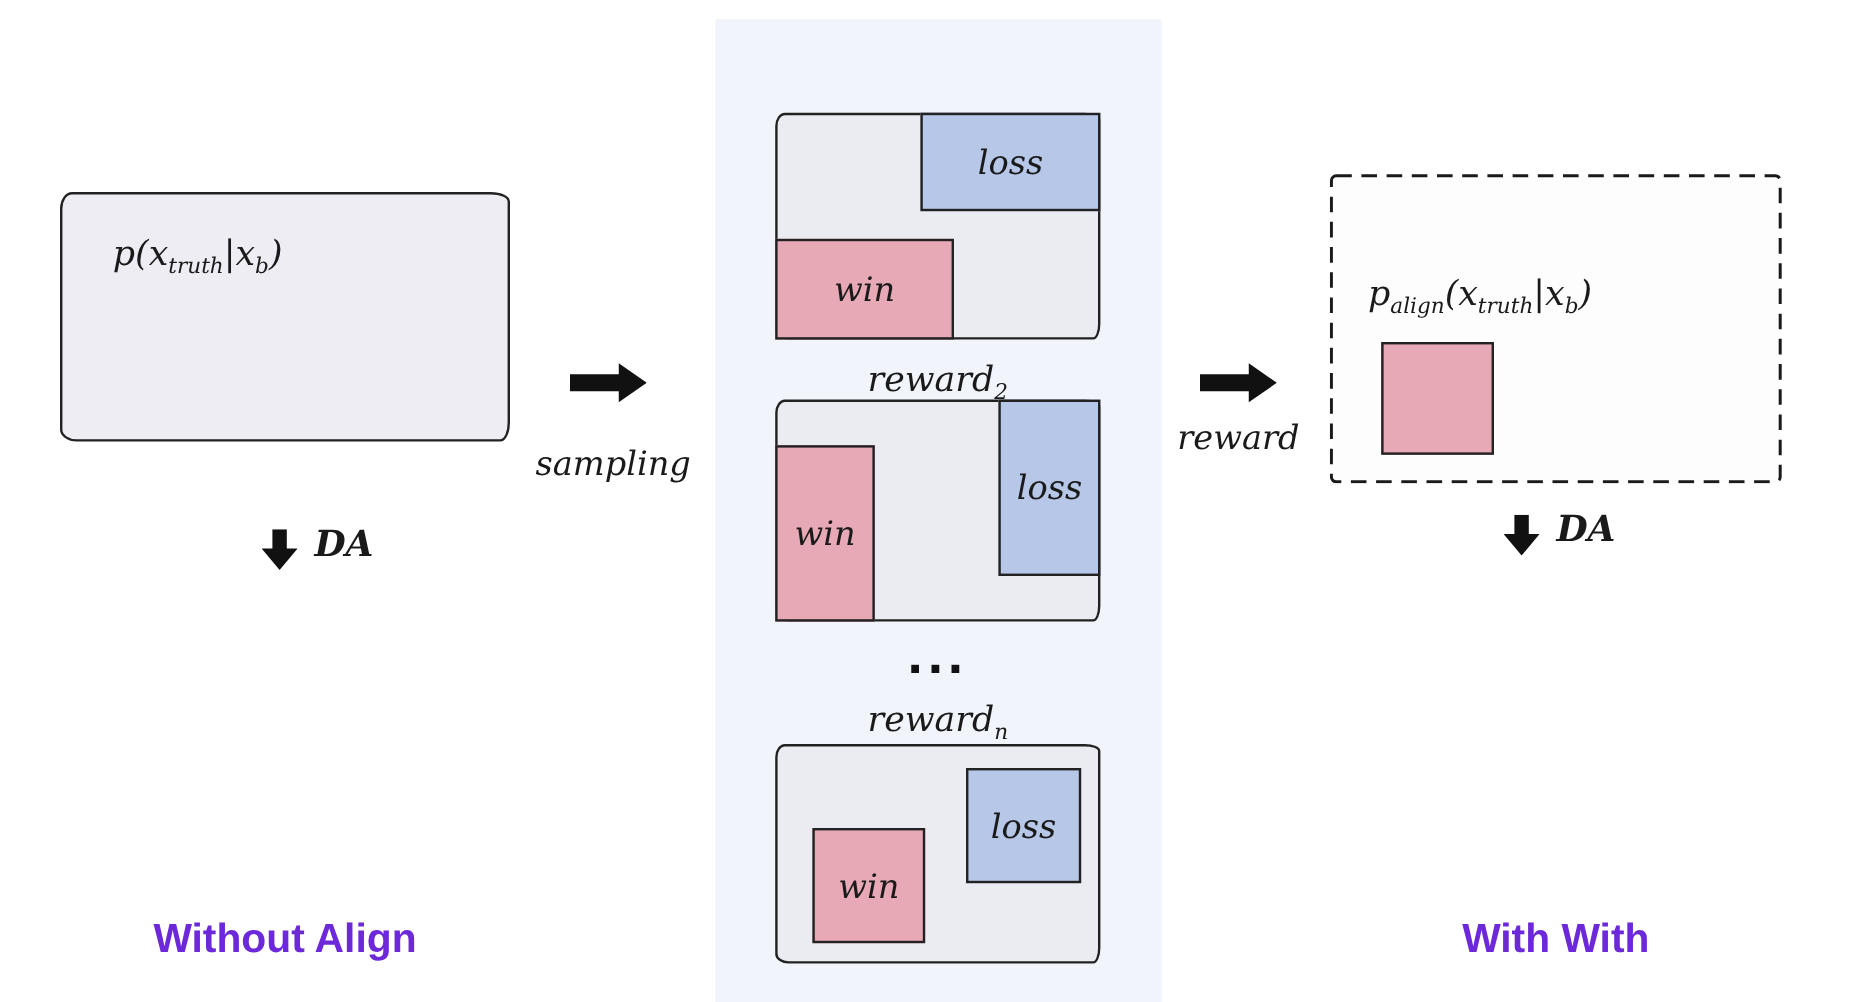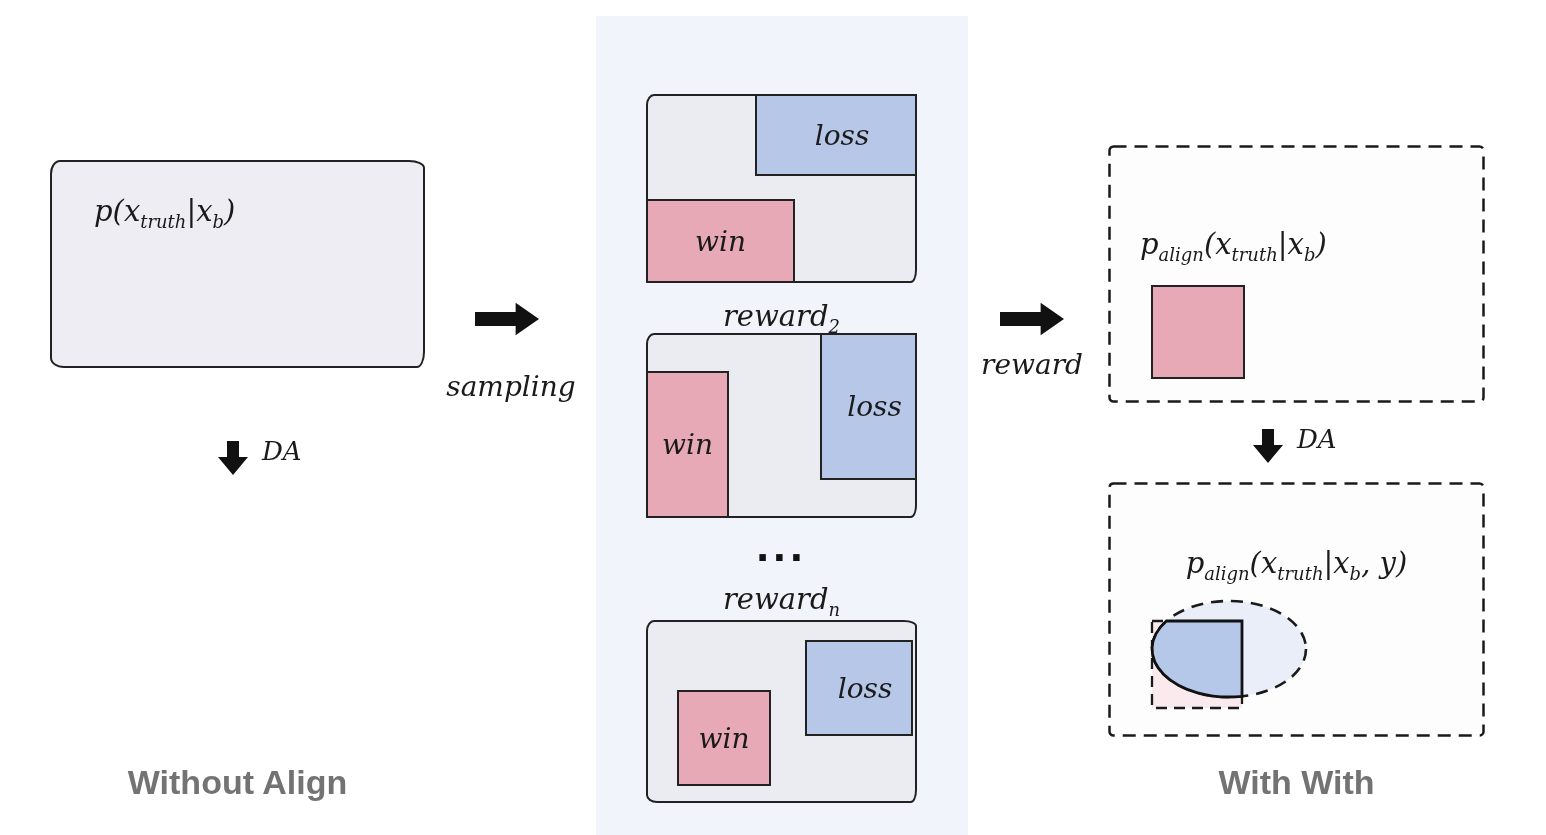--- a/index.html
+++ b/index.html
@@ -21,29 +21,29 @@
   .dashed-wrap > svg.edge{position:absolute;left:0;top:0;}
 
   .formula{position:absolute;font-style:italic;font-size:29px;white-space:nowrap;}
   .formula sub, .rtitle sub{font-size:0.62em;font-style:italic;}
   .rtitle{position:absolute;width:271px;text-align:center;font-style:italic;
           font-size:29px;white-space:nowrap;}
 
   .cell{position:absolute;border:2.5px solid #222;display:flex;align-items:center;
         justify-content:center;font-style:italic;font-size:28px;}
   .win-fill{background:#e7a9b6;}
-  .loss-fill{background:#b6c7e8;padding-left:12px;}
+  .loss-fill{background:#b6c7e8;}
 
   .ellipse-solid{position:absolute;background:#b2c5e8;border:3px solid #111;
                  border-radius:50%;}
 
-  .da-text{position:absolute;font-style:italic;font-size:26px;font-weight:400;}
+  .da-text{position:absolute;font-style:italic;font-size:30px;font-weight:700;}
   .flow-label{position:absolute;text-align:center;font-style:italic;font-size:28px;}
   .caption{position:absolute;text-align:center;font-family:"Liberation Sans",sans-serif;
-           font-weight:700;font-size:34px;color:#737373;}
+           font-weight:700;font-size:34px;color:#6d28d9;}
   .dots{position:absolute;width:271px;text-align:center;
         font-family:"Liberation Sans",sans-serif;font-weight:800;font-size:46px;
         letter-spacing:4px;line-height:20px;color:#111;}
   .arrow-icon{position:absolute;}
 </style>
 </head>
 <body>
 
 <div class="canvas">
 
@@ -108,28 +108,16 @@
     </svg>
     <div class="formula" style="left:32px;top:82px;">p<sub>align</sub>(x<sub>truth</sub>|x<sub>b</sub>)</div>
     <div class="cell win-fill" style="left:43px;top:140px;width:90px;height:90px;"></div>
   </div>
 
   <svg class="arrow-icon" style="left:1253px;top:429px;" width="30" height="34" viewBox="0 0 30 34">
     <path d="M9 0 H21 V16 H30 L15 34 L0 16 H9 Z" fill="#111"></path>
   </svg>
   <span class="da-text" style="left:1297px;top:424px;">DA</span>
 
-  <div class="abs dashed-wrap" style="left:1108px;top:482px;width:377px;height:255px;">
-    <svg class="edge" width="377" height="255" viewBox="0 0 377 255">
-      <rect x="1.5" y="1.5" width="374" height="252" rx="4" fill="#fdfdfe" stroke="#1a1a1a" stroke-width="2.5" stroke-dasharray="13 8"></rect>
-    </svg>
-    <div class="formula" style="left:0;width:377px;text-align:center;top:64px;">p<sub>align</sub>(x<sub>truth</sub>|x<sub>b</sub>, y)</div>
-
-    <svg style="position:absolute;left:30px;top:108px;" width="190" height="135" viewBox="0 0 190 135">
-      <rect x="14" y="31" width="90" height="87" fill="#faeaee" stroke="#1a1a1a" stroke-width="2.3" stroke-dasharray="11 7"></rect>
-      <ellipse cx="91" cy="59" rx="77" ry="48" fill="#e9eef9" stroke="#1a1a1a" stroke-width="2.6" stroke-dasharray="12 8"></ellipse>
-      <path d="M28.5 31 L104 31 L104 106.3 A77 48 0 0 1 28.5 31 Z" fill="#b6c8ea" stroke="#111" stroke-width="2.8"></path>
-    </svg>
-  </div>
 
   <div class="caption" style="left:1108px;top:763px;width:377px;">With With</div>
 
 </div>
 
 </body></html>

